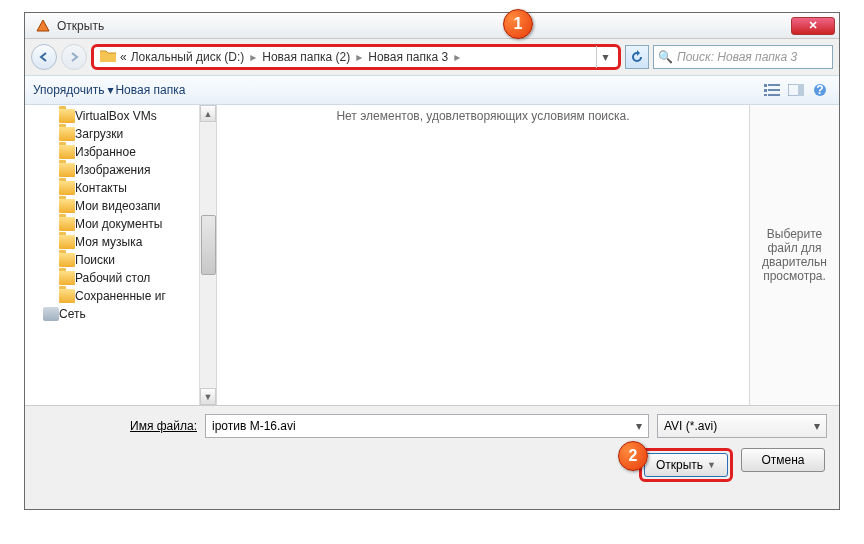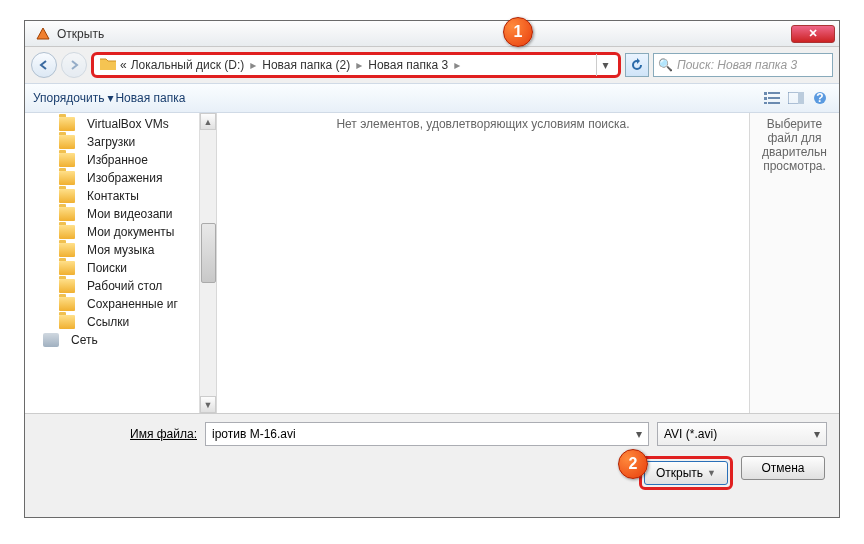--- a/index.html
+++ b/index.html
@@ -1,17 +1,17 @@
 <!DOCTYPE html>
 <html><head>
 <meta charset="utf-8">
 <style>
 *{box-sizing:border-box;margin:0;padding:0;font-family:"Segoe UI",Tahoma,sans-serif;font-size:12px}
 body{background:#fff;width:864px;height:544px;position:relative;overflow:hidden}
-.outer{position:absolute;left:24px;top:20px;width:816px;height:498px;border:1px solid #6a6a6a;background:#f0f0f0}
+.outer{position:absolute;left:24px;top:12px;width:816px;height:498px;border:1px solid #6a6a6a;background:#f0f0f0}
 .titlebar{height:26px;background:linear-gradient(#fdfdfd,#e8ecef);display:flex;align-items:center;padding:0 4px;border-bottom:1px solid #c8c8c8}
 .titlebar .ico{width:16px;height:16px;margin:0 6px;display:inline-flex;align-items:center;justify-content:center}
 .titlebar .title{flex:1;color:#333}
 .closebtn{width:44px;height:18px;border:1px solid #a33;border-radius:3px;background:linear-gradient(#e68,#c22);display:flex;align-items:center;justify-content:center;color:#fff;font-weight:bold;font-size:11px;cursor:pointer}
 .navrow{height:36px;display:flex;align-items:center;padding:2px 6px;gap:4px}
 .navbtn{width:26px;height:26px;border:1px solid #b0c0d0;border-radius:50%;background:linear-gradient(#f8fbff,#dce8f4);display:flex;align-items:center;justify-content:center;color:#567;font-size:14px}
 .navbtn.fwd{opacity:.5}
 .addrwrap{flex:1;height:26px;border:3px solid #e02020;border-radius:6px;display:flex;align-items:center;background:#fff;position:relative;padding:0 4px}
 .addrwrap .folder-ico{width:16px;height:16px;margin:0 2px}
 .crumb{display:flex;align-items:center;color:#333;padding:0 2px}
@@ -21,32 +21,32 @@
 .refresh{width:24px;height:24px;border:1px solid #8ab;background:linear-gradient(#eaf4ff,#cfe4f8);display:flex;align-items:center;justify-content:center;color:#2a5a8a}
 .search{width:180px;height:24px;border:1px solid #8ab;background:#fff;display:flex;align-items:center;padding:0 4px;color:#999;font-style:italic}
 .search .sico{margin-right:4px;color:#88a;font-style:normal}
 .toolbar{height:30px;background:linear-gradient(#fafdff,#e8f0f8);border-top:1px solid #d0dae6;border-bottom:1px solid #d0dae6;display:flex;align-items:center;padding:0 8px;gap:2px}
 .toolbar .tb{color:#1a3e6e;display:flex;align-items:center;gap:3px;cursor:pointer}
 .toolbar .spacer{flex:1}
 .toolbar .ticon{width:22px;height:22px;border:1px solid transparent;display:flex;align-items:center;justify-content:center;color:#4a6a9a;cursor:pointer}
 .body{display:flex;height:300px}
 .tree{width:192px;border-right:1px solid #d8d8d8;background:#fff;overflow:hidden;position:relative}
 .tree-in{padding:2px 0 2px 8px}
-.trow{display:flex;align-items:center;height:18px;gap:12px;white-space:nowrap;color:#222;cursor:pointer}
+.trow{display:flex;align-items:center;height:18px;gap:0;white-space:nowrap;color:#222;cursor:pointer}
 .trow .fico{width:16px;height:14px;background:linear-gradient(#ffe08a,#f0b030);border-radius:1px;position:relative;flex-shrink:0}
 .trow .fico::before{content:"";position:absolute;top:-3px;left:0;width:7px;height:3px;background:#f0c050;border-radius:1px 1px 0 0}
 .trow .cico{width:16px;height:14px;background:linear-gradient(#d0d8e0,#a0b0c0);border-radius:2px;flex-shrink:0}
 .trow.lvl1{padding-left:26px}
 .trow.lvl0{padding-left:10px}
 .scroll{position:absolute;right:0;top:0;width:17px;height:100%;background:#f0f0f0;border-left:1px solid #ddd}
 .scroll .sup,.scroll .sdn{height:17px;background:linear-gradient(#fdfdfd,#e0e0e0);border:1px solid #ccc;display:flex;align-items:center;justify-content:center;color:#666;font-size:9px}
 .scroll .sdn{position:absolute;bottom:0;width:100%}
 .scroll .thumb{position:absolute;top:110px;width:15px;left:1px;height:60px;background:linear-gradient(#e8e8e8,#c8c8c8);border:1px solid #aaa;border-radius:2px}
 .main{flex:1;background:#fff;display:flex;align-items:flex-start;justify-content:center;padding-top:4px;color:#666}
-.preview{width:90px;border-left:1px solid #d8d8d8;background:#fafafa;display:flex;align-items:flex-start;justify-content:center;text-align:center;color:#666;padding:4px;font-size:11px}
+.preview{width:90px;border-left:1px solid #d8d8d8;background:#fafafa;display:flex;align-items:center;justify-content:center;text-align:center;color:#666;padding:4px;font-size:11px}
 .footer{border-top:1px solid #ccc;background:#f0f0f0;padding:8px 12px 12px;height:104px}
 .frow{display:flex;align-items:center;gap:8px;margin-bottom:10px}
 .flabel{width:160px;text-align:right;text-decoration:underline}
 .fname{flex:1;height:24px;border:1px solid #abadb3;background:#fff;padding:2px 6px;display:flex;align-items:center}
 .fname .dd{margin-left:auto;color:#555}
 .ftype{width:170px;height:24px;border:1px solid #abadb3;background:linear-gradient(#fdfdfd,#eee);padding:2px 6px;display:flex;align-items:center}
 .ftype .dd{margin-left:auto;color:#555}
 .btnrow{display:flex;justify-content:flex-end;gap:8px;padding-right:2px;position:relative}
 .fbtn{width:84px;height:24px;border:1px solid #8a8a8a;border-radius:3px;background:linear-gradient(#fdfdfd,#e0e0e0);display:flex;align-items:center;justify-content:center;cursor:pointer;gap:4px}
 .openwrap{border:3px solid #e02020;border-radius:6px;padding:2px;position:relative}
@@ -177,24 +177,20 @@
             <span>Поиски</span>
           </div>
           <div class="trow lvl1">
             <span class="fico"></span>
             <span>Рабочий стол</span>
           </div>
           <div class="trow lvl1">
             <span class="fico"></span>
             <span>Сохраненные иг</span>
           </div>
-          <div class="trow lvl1">
-            <span class="fico"></span>
-            <span>Ссылки</span>
-          </div>
           <div class="trow lvl0">
             <span class="cico"></span>
             <span>Сеть</span>
           </div>
         </div>
       <div class="scroll">
         <div class="sup">▲</div>
         <div class="thumb"></div>
         <div class="sdn">▼</div>
       </div>

